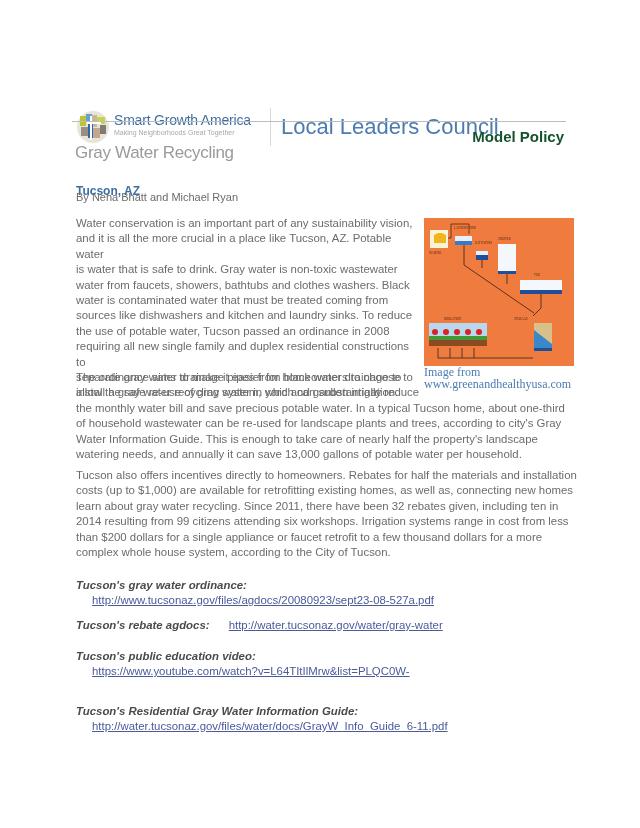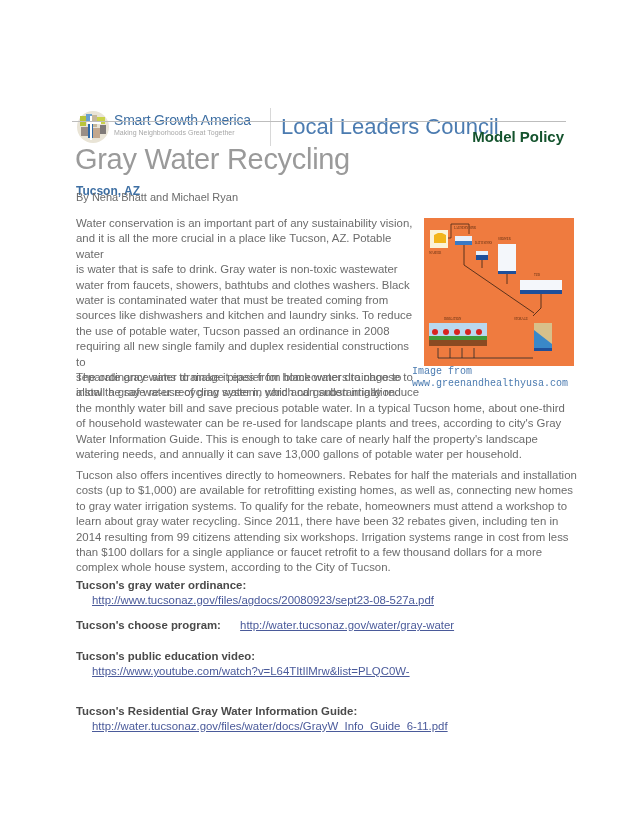--- a/index.html
+++ b/index.html
@@ -7,33 +7,33 @@
            font-family: "Liberation Sans", sans-serif; color: #6b6b6b; }
     .header { position: absolute; left: 76px; top: 80px; width: 490px; height: 40px; margin-top: 28px; }
     .logo { position: absolute; left: 0; top: 2px; width: 34px; height: 34px; }
     .brand { position: absolute; left: 38px; top: 4px; }
     .brand-name { font-size: 14px; color: #3e6fa3; letter-spacing: -0.2px; line-height: 16px; }
     .brand-tag { font-size: 7px; color: #a8a8a8; line-height: 9px; }
     .vsep { position: absolute; left: 194px; top: 0; width: 1px; height: 38px; background: #d8d8d8; }
     .council { position: absolute; left: 205px; top: 6px; font-size: 22px; color: #4b7bb0; white-space: nowrap; }
     .hrule { position: absolute; left: 72px; top: 121px; width: 494px; height: 1px; background: #bdbdbd; }
     .model-policy { position: absolute; right: 76px; top: 128px; font-size: 15px; font-weight: bold; color: #14532d; }
-    .title { position: absolute; left: 75px; top: 143px; font-size: 29px; color: #9a9a9a; font-weight: normal; letter-spacing: -0.3px; white-space: nowrap; }
+    .title { position: absolute; left: 75px; top: 143px; font-size: 17px; color: #9a9a9a; font-weight: normal; letter-spacing: -0.3px; white-space: nowrap; }
     .location { position: absolute; left: 76px; top: 184px; font-size: 12px; font-weight: bold; color: #3e6fa3; }
     .byline { position: absolute; left: 76px; top: 191px; font-size: 11px; color: #6b6b6b; }
     .para { position: absolute; left: 76px; font-size: 11.4px; line-height: 15.4px; color: #6b6b6b; }
     .p1 { top: 216px; width: 345px; }
     .p2 { top: 370px; width: 490px; }
     .p2 .l { display: block; white-space: nowrap; }
     .p3 { top: 468px; width: 500px; }
     .p3 .l { display: block; white-space: nowrap; }
     .figure { position: absolute; left: 424px; top: 218px; width: 150px; height: 148px; background: #ef7b3f; }
-    .caption { position: absolute; left: 412px; top: 366px; font-family: Liberation Mono, monospace; font-size: 10px; line-height: 12px; color: #4b7bb0; }
+    .caption { position: absolute; left: 424px; top: 366px; font-family: Liberation Serif, serif; font-size: 12px; line-height: 12px; color: #4b7bb0; }
     .res { position: absolute; left: 76px; font-size: 11.4px; line-height: 15px; }
-    .res .lbl { font-weight: bold; color: #4a4a4a; }
+    .res .lbl { font-weight: bold; color: #4a4a4a; font-style: italic; }
     .res a { color: #4a5a9a; text-decoration: underline; padding-left: 16px; }
     .r1 { top: 578px; } .r2 { top: 618px; } .r3 { top: 649px; } .r4 { top: 704px; }
   </style>
 </head>
 <body>
 
 <div class="header">
   <svg class="logo" viewBox="0 0 34 34">
     <circle cx="17" cy="17" r="16" fill="#e9e4d6"></circle>
     <rect x="4" y="6" width="6" height="10" fill="#b9c43a"></rect>
@@ -120,33 +120,32 @@
     <span class="l">The ordinance aims to make it easier for homeowners to choose to</span>
     <span class="l">install a gray water recycling system, which can substantially reduce</span>
     <span class="l">the monthly water bill and save precious potable water. In a typical Tucson home, about one-third</span>
     <span class="l">of household wastewater can be re-used for landscape plants and trees, according to city's Gray</span>
     <span class="l">Water Information Guide. This is enough to take care of nearly half the property's landscape</span>
     <span class="l">watering needs, and annually it can save 13,000 gallons of potable water per household.</span>
   </div>
 <div class="para p3" id="p3">
     <span class="l">Tucson also offers incentives directly to homeowners. Rebates for half the materials and installation</span>
     <span class="l">costs (up to $1,000) are available for retrofitting existing homes, as well as, connecting new homes</span>
-    <span class="l">to gray water irrigation systems. To qualify for the rebate, homeowners must attend a workshop to</span>
     <span class="l">learn about gray water recycling. Since 2011, there have been 32 rebates given, including ten in</span>
     <span class="l">2014 resulting from 99 citizens attending six workshops. Irrigation systems range in cost from less</span>
-    <span class="l">than $100 dollars for a single appliance or faucet retrofit to a few thousand dollars for a more</span>
+    <span class="l">than $200 dollars for a single appliance or faucet retrofit to a few thousand dollars for a more</span>
     <span class="l">complex whole house system, according to the City of Tucson.</span>
   </div>
 
 <div class="res r1">
   <div class="lbl">Tucson's gray water ordinance:</div>
   <a href="#">http://www.tucsonaz.gov/files/agdocs/20080923/sept23-08-527a.pdf</a>
 </div>
 <div class="res r2">
-  <span class="lbl">Tucson's choose program:</span>
+  <span class="lbl">Tucson's rebate agdocs:</span>
   <a href="#">http://water.tucsonaz.gov/water/gray-water</a>
 </div>
 <div class="res r3">
   <div class="lbl">Tucson's public education video:</div>
   <a href="#">https://www.youtube.com/watch?v=L64TItIlMrw&amp;list=PLQC0W-</a><br>
 </div>
 <div class="res r4">
   <div class="lbl">Tucson's Residential Gray Water Information Guide:</div>
   <a href="#">http://water.tucsonaz.gov/files/water/docs/GrayW_Info_Guide_6-11.pdf</a>
 </div>

